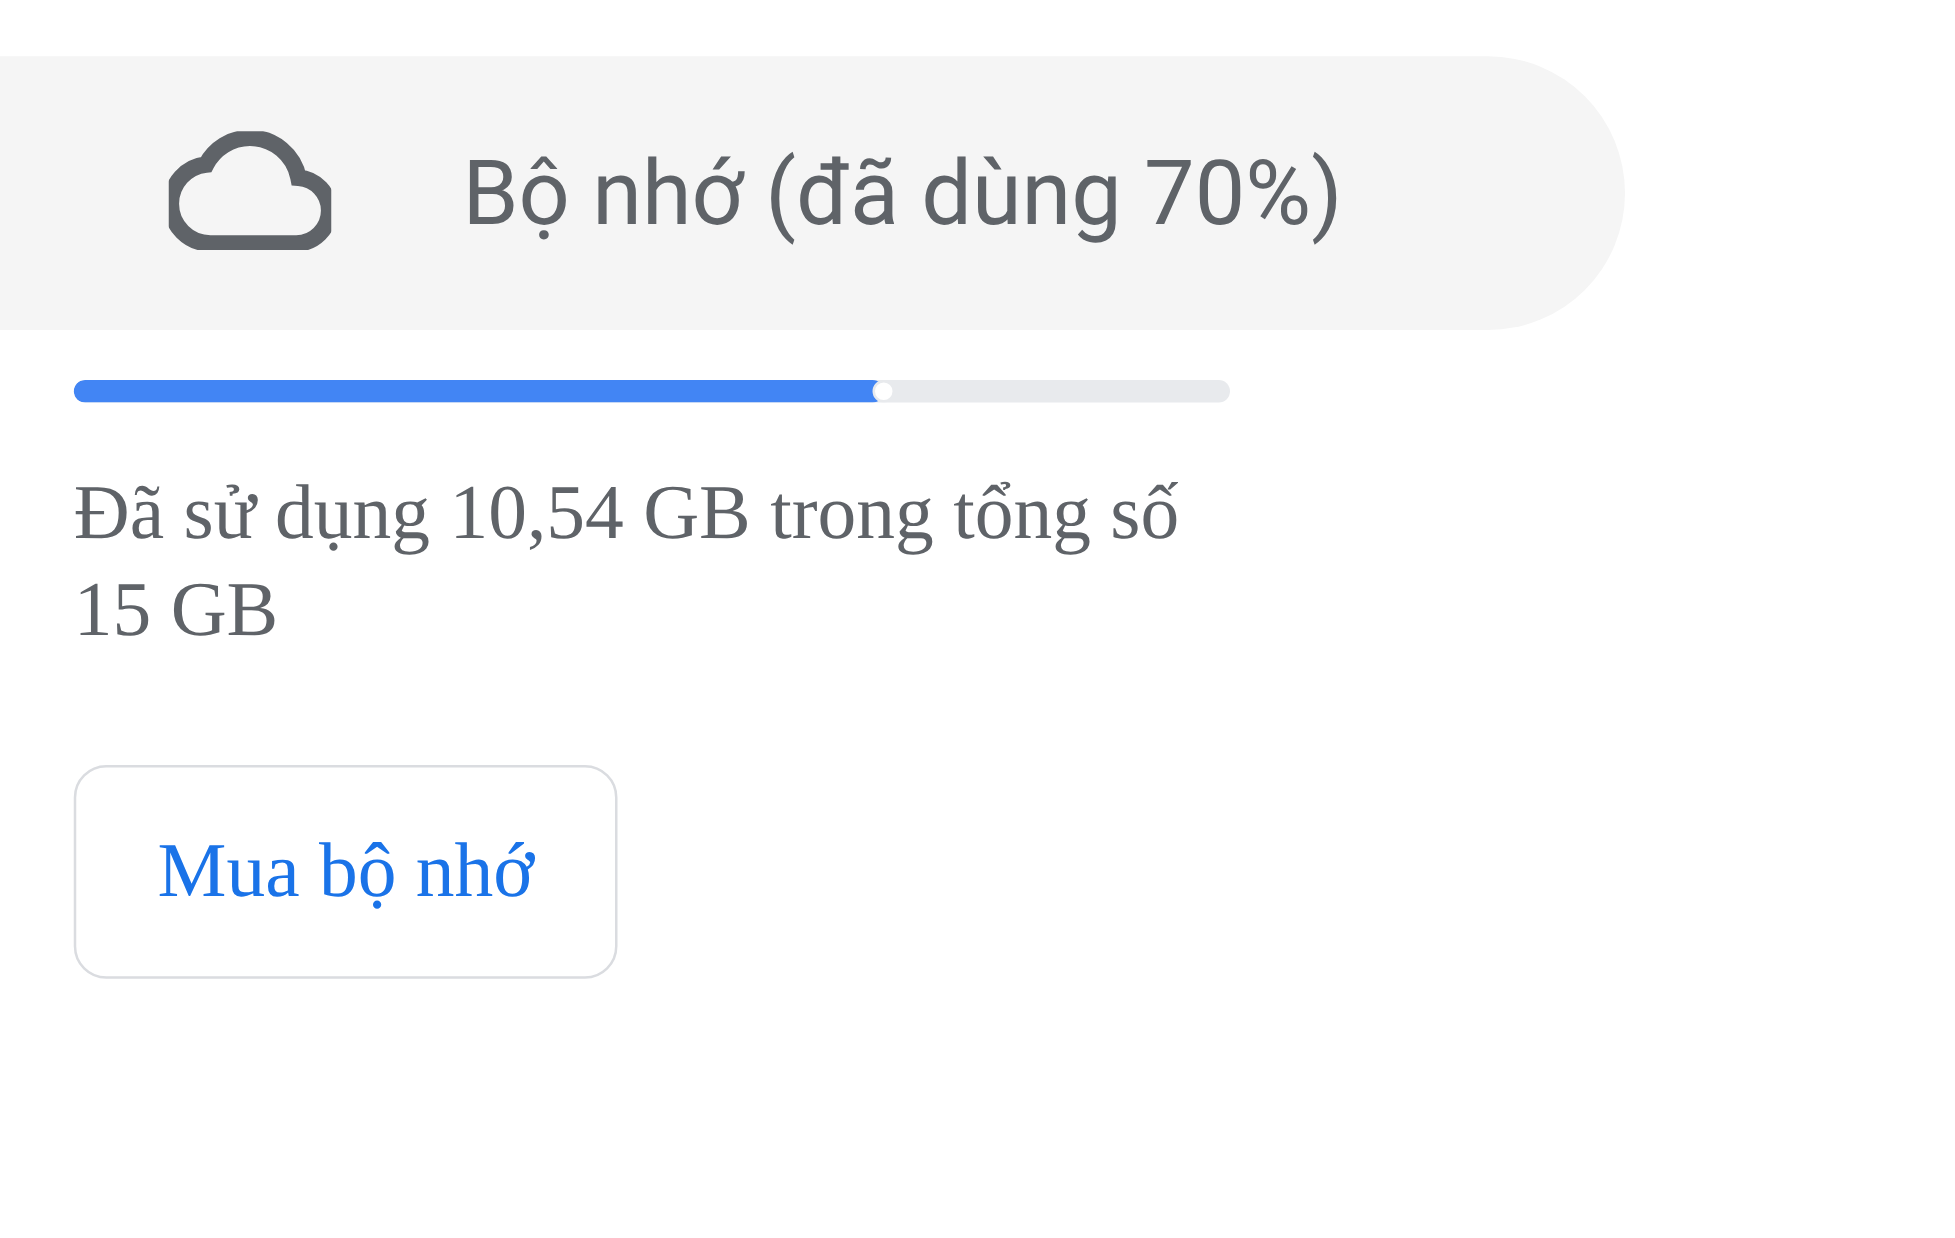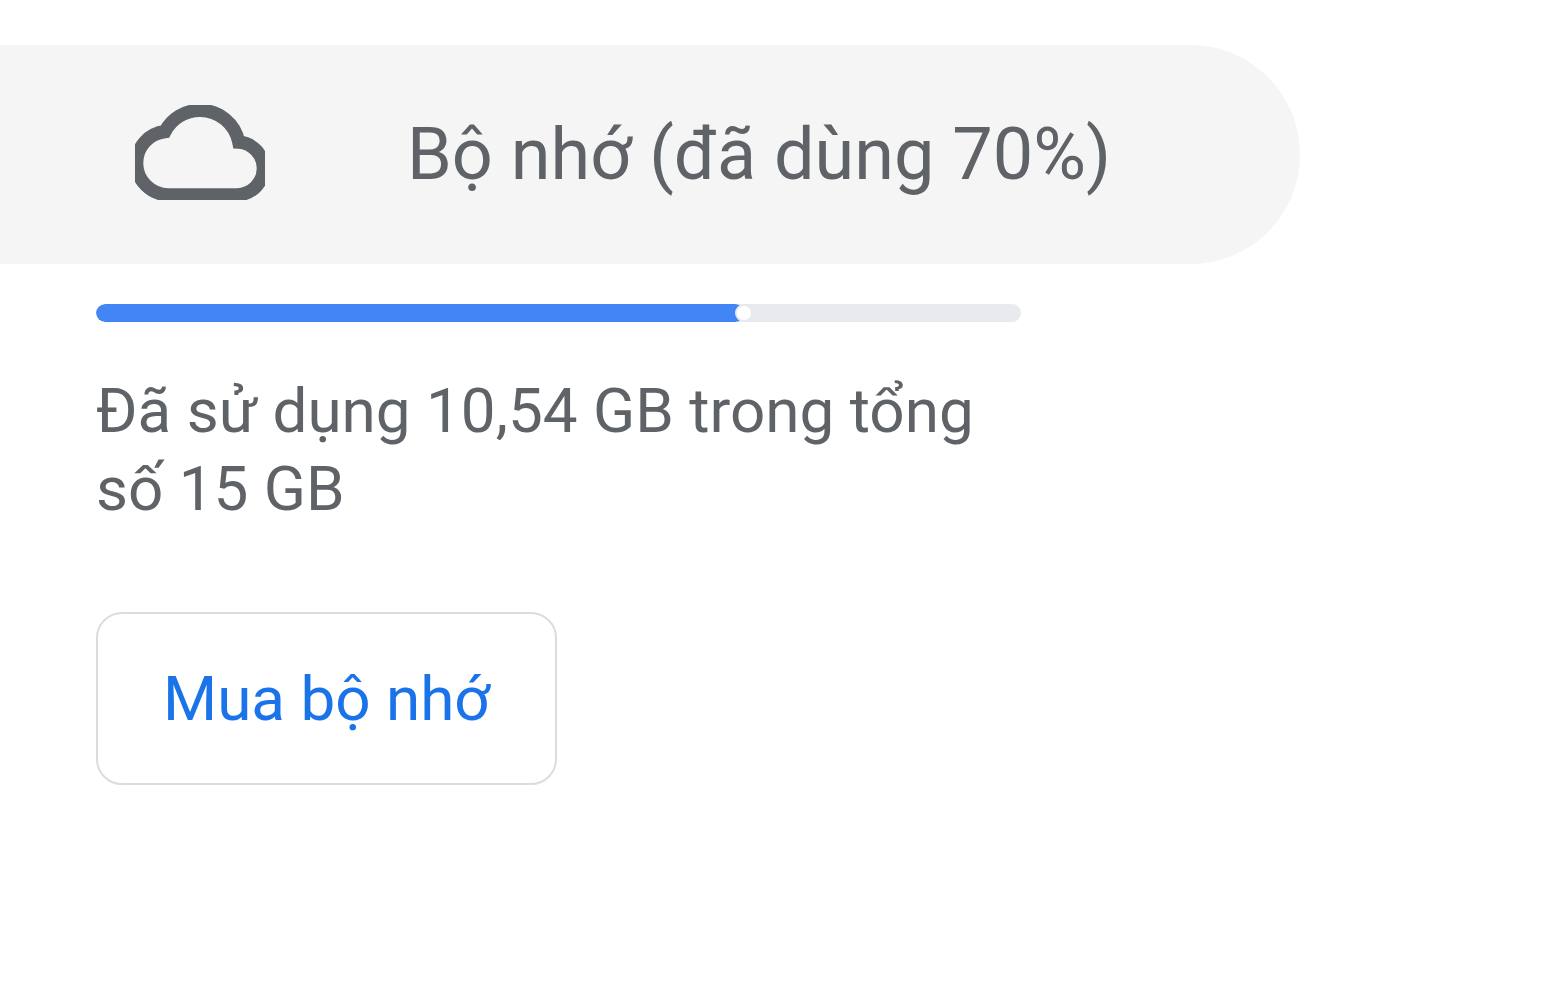--- a/index.html
+++ b/index.html
@@ -14,39 +14,39 @@
       height: 990px;
     }
     .storage-header {
       background: #f5f5f5;
       display: flex;
       align-items: center;
       padding: 60px 0 60px 135px;
       margin-top: 45px;
       border-radius: 0 120px 120px 0;
       width: 1300px;
-      gap: 37px;
     }
     .cloud-icon {
       margin-right: 105px;
     }
     .cloud-icon svg {
       width: 130px;
       height: 95px;
       stroke: #5f6368;
       stroke-width: 2.5;
       fill: none;
     }
     .storage-title {
       font-size: 72px;
       color: #5f6368;
       font-weight: 400;
     }
     .storage-body {
-      padding: 40px 0 0 96px;
+      padding: 40px 0 0 59px;
+      font-family: Liberation Serif, serif;
     }
     .progress-bar-container {
       width: 925px;
       height: 18px;
       background: #e8eaed;
       border-radius: 9px;
       overflow: hidden;
       position: relative;
     }
     .progress-bar-fill {

